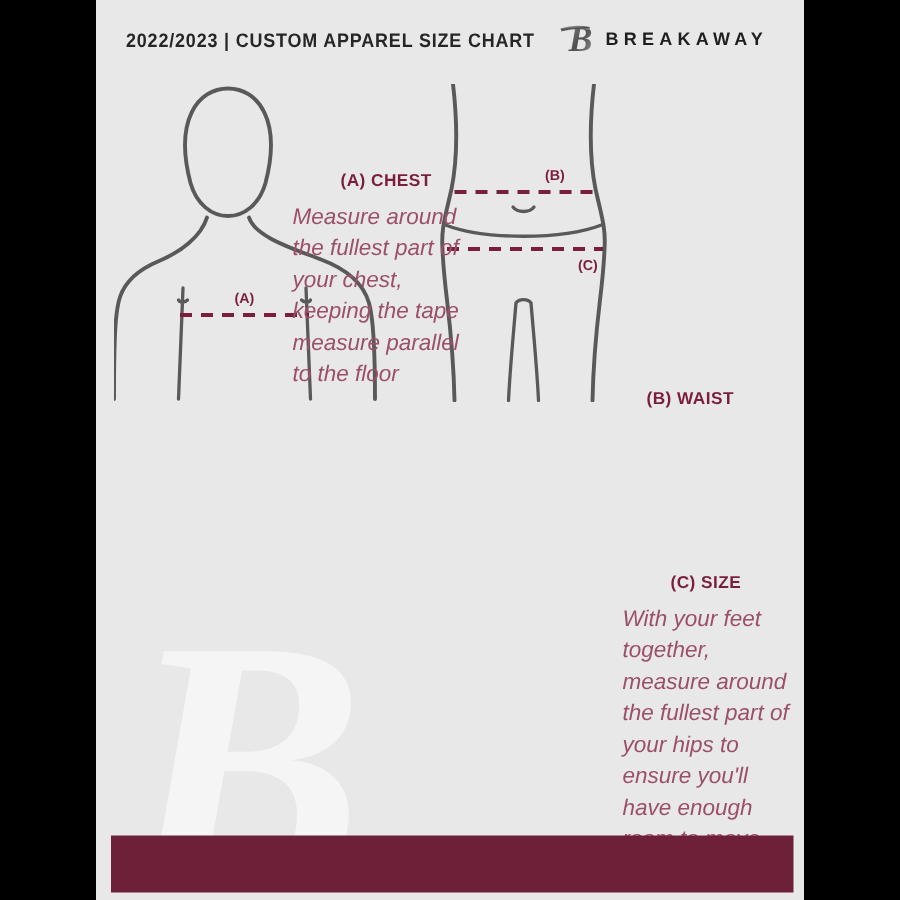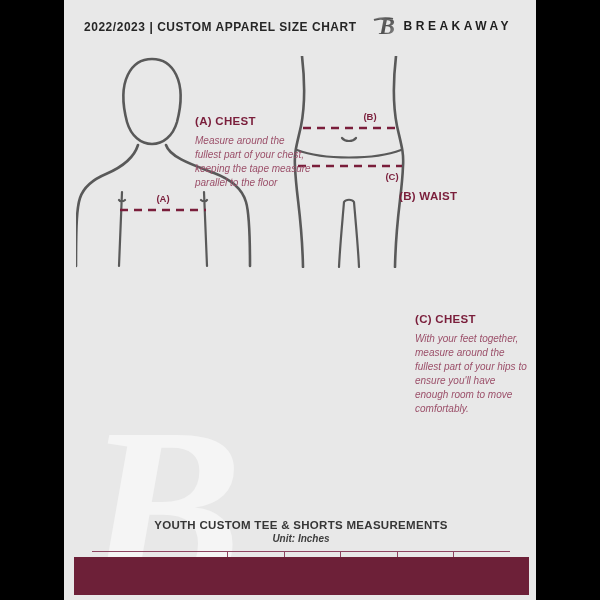--- a/index.html
+++ b/index.html
@@ -12,22 +12,22 @@
   
   .hdr { position:absolute; left:0; top:0; width:472px; height:52px;padding-left:25px; }
   .hdr-title { position:absolute; left:20px; top:19px; font-size:13px; font-weight:700;
                color:#262626; letter-spacing:0.6px; white-space:nowrap;
                transform:scaleX(0.92); transform-origin:left center; }
   .logo-wrap { position:absolute; right:24px; top:13px; display:flex; align-items:center; gap:7px; }
   .brand { font-size:12px; font-weight:700; color:#1f1f1f; letter-spacing:3.5px; }
 
   
   .instr { position:absolute; width:116px; }
-  .instr h3 { font-size:11.5px; font-weight:700; color:#7a1e3b; letter-spacing:0.3px; margin-bottom:7px; }
-  .instr p { font-size:10px; font-style:italic; color:#9b4f69; line-height:1.4; }
+  .instr h3 { font-size:11.5px; font-weight:700; color:#7a1e3b; letter-spacing:0.3px; margin-bottom:7px;margin-left:32px; }
+  .instr p { font-size:15px; font-style:italic; color:#9b4f69; line-height:1.4; }
   .instr-a { left:131px; top:63px; }
   .instr-b { left:335px; top:63px; }
   .instr-c { left:351px; top:167px; }
 
   
   .fig { position:absolute; }
   .fig-1 { left:12px; top:52px; }
   .fig-2 { left:224px; top:56px; }
   .fig path, .fig line { fill:none; }
 
@@ -107,21 +107,21 @@
     </svg>
 
     <div class="instr instr-a above">
       <h3>(A) CHEST</h3>
       <p>Measure around the fullest part of your chest, keeping the tape measure parallel to the floor</p>
     </div>
     <div class="instr instr-b above">
       <h3>(B) WAIST</h3>
     </div>
     <div class="instr instr-c above">
-      <h3>(C) CHEST</h3>
+      <h3>(C) SIZE</h3>
       <p>With your feet together, measure around the fullest part of your hips to ensure you'll have enough room to move comfortably.</p>
     </div>
 
     <div class="tbl-block tbl-youth above">
       <div class="tbl-title">YOUTH CUSTOM TEE &amp; SHORTS MEASUREMENTS</div>
       <div class="tbl-unit">Unit: Inches</div>
       <div class="size-table">
         <div class="cell hd lbl">YOUTH APPAREL SIZE</div>
         <div class="cell hd sz v">YXS</div>
         <div class="cell hd sz v">YS</div>

